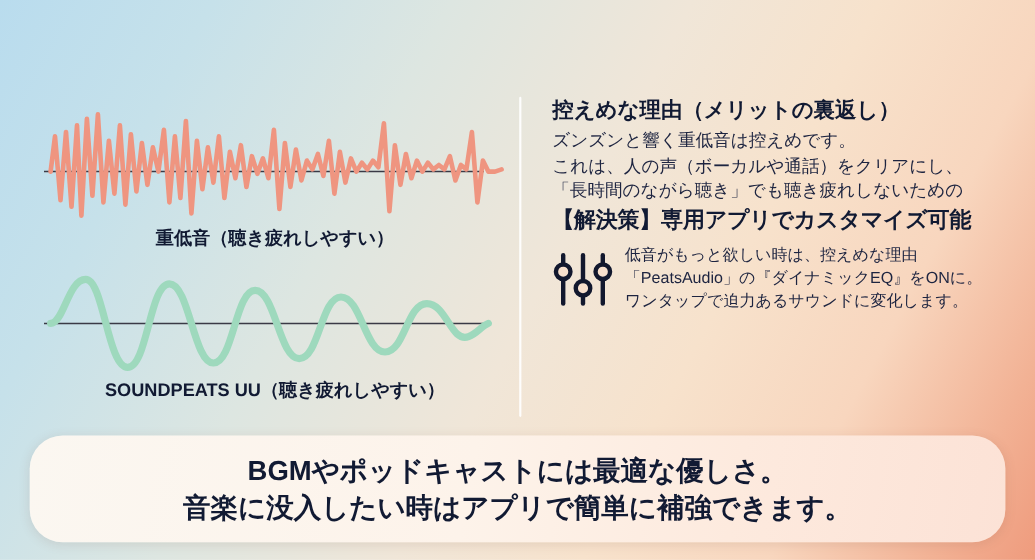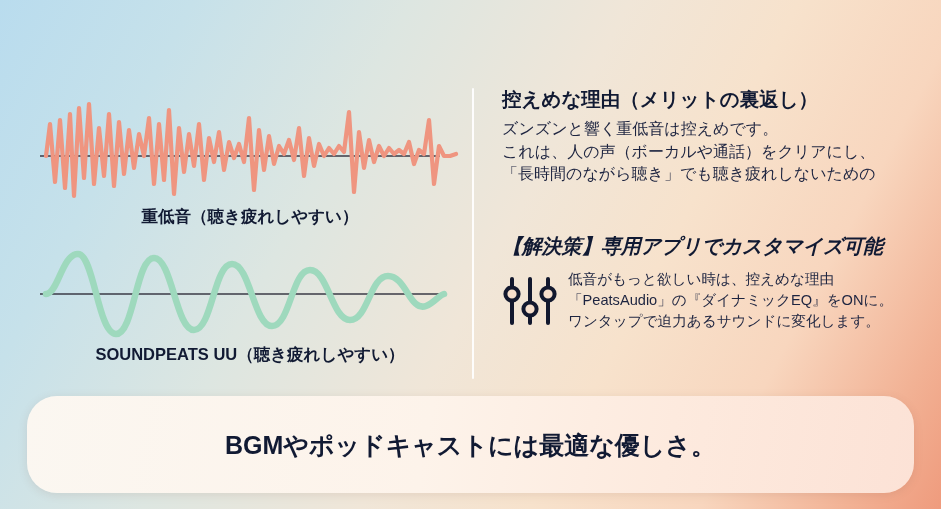--- a/index.html
+++ b/index.html
@@ -88,24 +88,22 @@
     white-space: nowrap;
   }
   .r-body {
     font-size: 16px;
     color: #1d2440;
     line-height: 1.42;
   }
   .r-body div { white-space: nowrap; }
 
   #solution-heading {
-    margin-top: 47px;
     font-size: 20px;
     letter-spacing: -0.2px;
-    font-style: italic;
   }
 
   #solution-row {
     display: flex;
     align-items: center;
     margin-top: 9px;
   }
   #eq-icon {
     flex: 0 0 auto;
     width: 56px;
@@ -216,15 +214,16 @@
         <div>低音がもっと欲しい時は、控えめな理由</div>
         <div>「PeatsAudio」の『ダイナミックEQ』をONに。</div>
         <div>ワンタップで迫力あるサウンドに変化します。</div>
       </div>
     </div>
 
   </div>
 
   <div id="banner">
     <div class="banner-line">BGMやポッドキャストには最適な優しさ。</div>
+    <div class="banner-line">音楽に没入したい時はアプリで簡単に補強できます。</div>
   </div>
 
 </div>
 
 </body></html>

